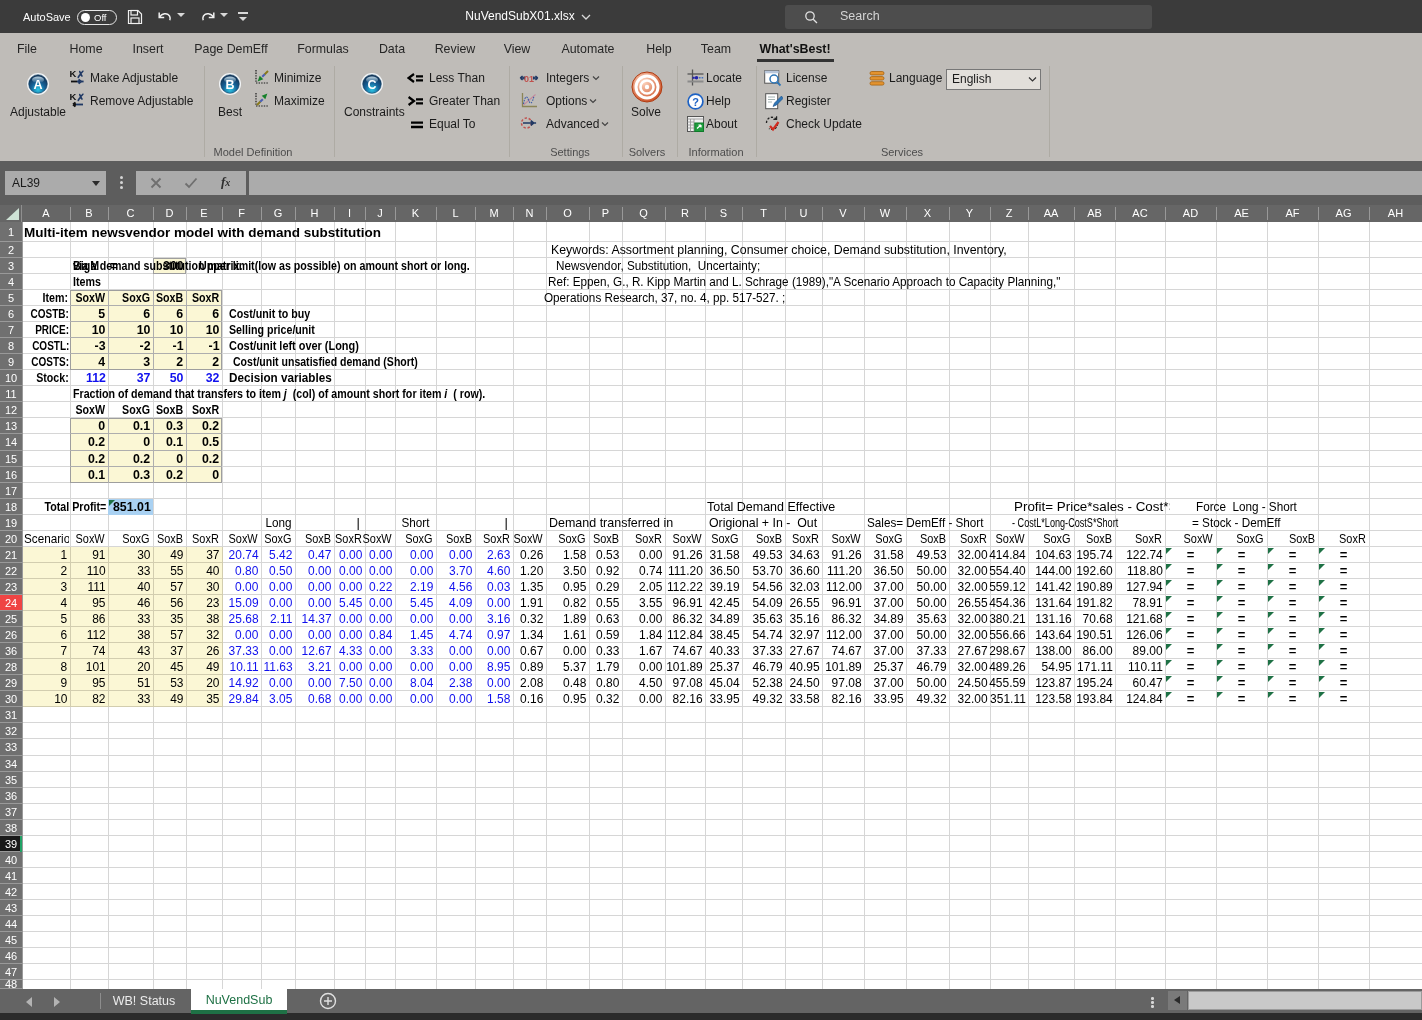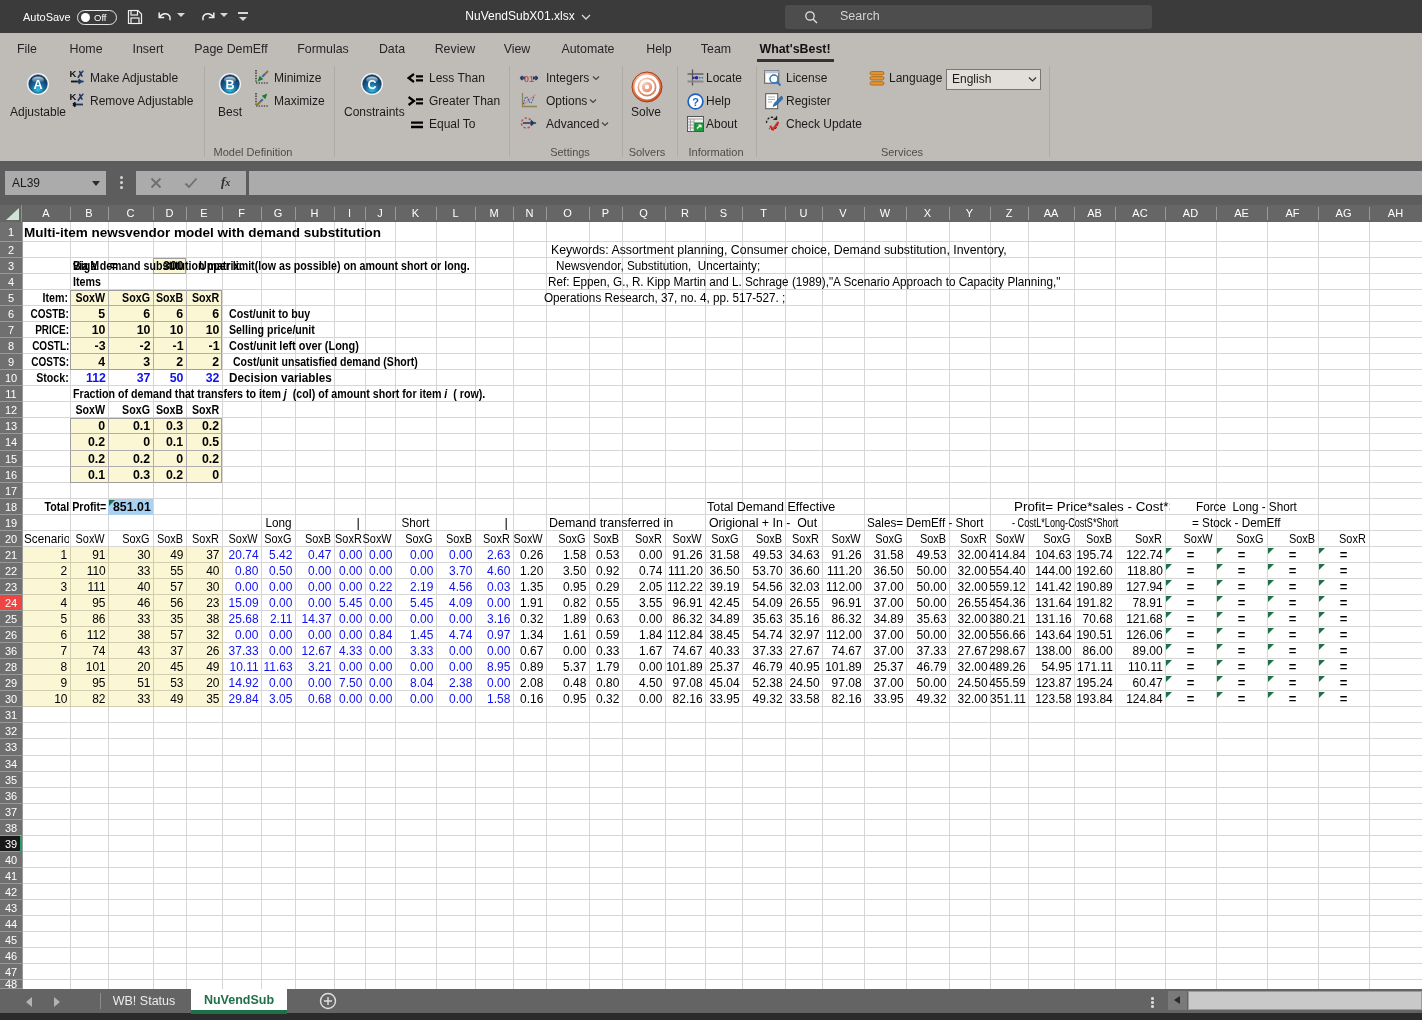--- a/index.html
+++ b/index.html
@@ -1048,21 +1048,21 @@
 <div class="ct b" style="left:1318px;top:691px;width:51px;text-align:center">=</div>
 <div style="position:absolute;left:1319px;top:692px;width:0;height:0;border-top:6px solid #1e7145;border-right:6px solid transparent"></div>
 <div class="abs" style="left:0;top:989px;width:1422px;height:24px;background:#646464"></div>
 <div class="abs" style="left:0;top:1013px;width:1422px;height:7px;background:#2b2b2b"></div>
 <div class="abs" style="left:26px;top:997px;width:0;height:0;border-top:5px solid transparent;border-bottom:5px solid transparent;border-right:6px solid #b3b3b3"></div>
 <div class="abs" style="left:54px;top:997px;width:0;height:0;border-top:5px solid transparent;border-bottom:5px solid transparent;border-left:6px solid #b3b3b3"></div>
 <div class="abs" style="left:100px;top:993px;width:1px;height:16px;background:#8d8d8d"></div>
 <div class="abs" style="left:108px;top:993px;width:72px;text-align:center;font-size:12.5px;color:#ececec;line-height:16px">WB! Status</div>
 <div class="abs" style="left:191px;top:989px;width:96px;height:21px;background:#fff"></div>
 <div class="abs" style="left:191px;top:1010px;width:96px;height:4px;background:#1e7145"></div>
-<div class="abs" style="left:191px;top:992px;width:96px;text-align:center;font-size:12.5px;font-weight:bold;color:#1e7145;line-height:16px">NuVendSub</div>
+<div class="abs" style="left:191px;top:992px;width:96px;text-align:center;font-size:12.5px;font-weight:normal;color:#1e7145;line-height:16px">NuVendSub</div>
 <svg class="abs" style="left:319px;top:992px" width="18" height="18" viewBox="0 0 18 18">
 <circle cx="9" cy="9" r="7.5" fill="none" stroke="#e0e0e0" stroke-width="1.4"></circle>
 <path d="M9 5 V13 M5 9 H13" stroke="#e0e0e0" stroke-width="1.4"></path>
   </svg>
 <div class="abs" style="left:1151px;top:997px;width:2.5px;height:2.5px;border-radius:50%;background:#d8d8d8"></div>
 <div class="abs" style="left:1151px;top:1001px;width:2.5px;height:2.5px;border-radius:50%;background:#d8d8d8"></div>
 <div class="abs" style="left:1151px;top:1005px;width:2.5px;height:2.5px;border-radius:50%;background:#d8d8d8"></div>
 <div class="abs" style="left:1168px;top:991px;width:19px;height:19px;background:#7a7a7a"></div>
 <div class="abs" style="left:1174px;top:996px;width:0;height:0;border-top:4.5px solid transparent;border-bottom:4.5px solid transparent;border-right:6px solid #2b2b2b"></div>
 <div class="abs" style="left:1188px;top:991px;width:234px;height:19px;background:#c9c9c9;border:1px solid #9a9a9a"></div>

